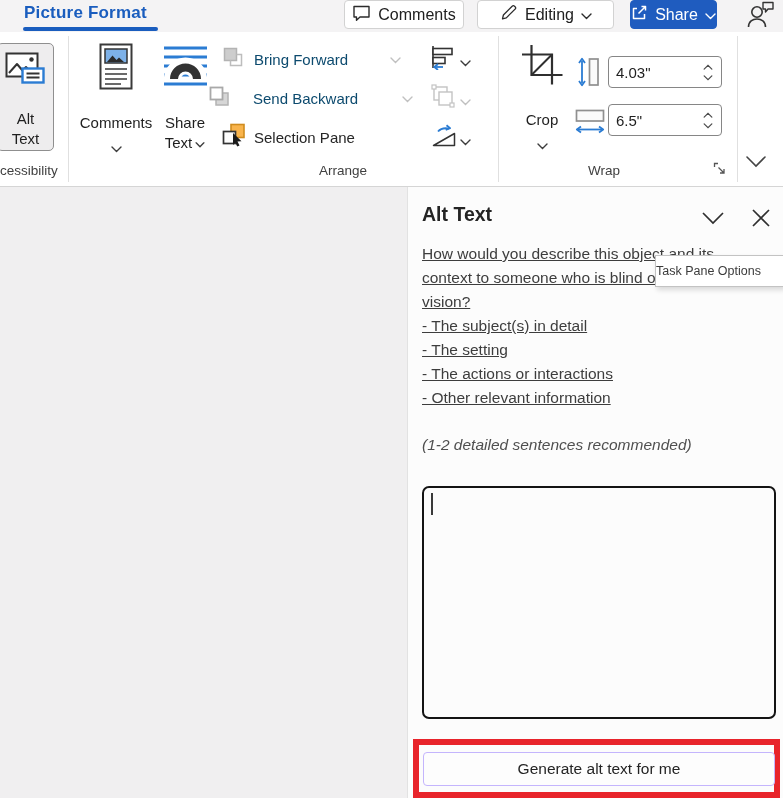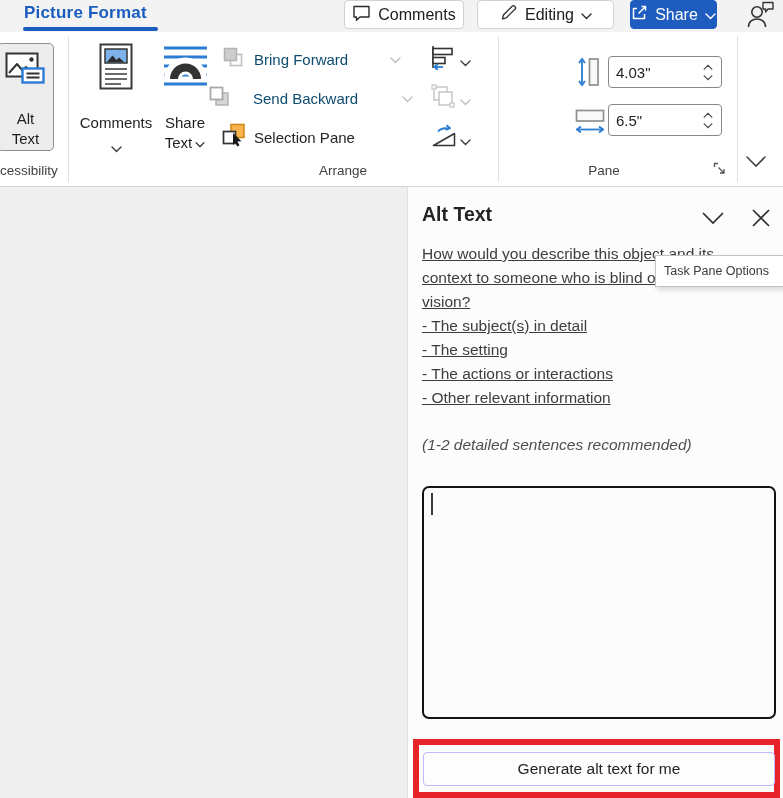--- a/index.html
+++ b/index.html
@@ -55,21 +55,21 @@
   [data-name="alt-text-pane"] { left:407px; top:187px; width:376px; height:611px; background:#fcfcfc; border-left:1px solid #e2e2e2; }
 
   [data-name="pane-title"] { left:422px; top:203px; font-size:19.5px; font-weight:700; color:#242424; }
   [data-name="pane-options-button"] { left:698px; top:206px; width:30px; height:24px; display:flex; align-items:center; justify-content:center; }
   [data-name="pane-close-button"] { left:747px; top:204px; width:28px; height:28px; display:flex; align-items:center; justify-content:center; }
 
   [data-name="pane-description"] { left:422px; top:242px; width:346px; font-size:15.5px; line-height:24px;
       color:#3d3d3d; white-space:pre-line;text-decoration:underline; }
   [data-name="tooltip-task-pane-options"] { left:655px; top:255px; width:129px; height:32px; background:#fff;
       border:1px solid #c3c3c3; box-shadow:2px 3px 5px rgba(0,0,0,.14); font-size:12.5px; color:#3b3b3b;
-      display:flex; align-items:center; padding-left:8px; z-index:5; }
+      display:flex; align-items:center; padding-left:0; z-index:5; }
   [data-name="pane-hint"] { left:422px; top:436px; font-size:15.5px; font-style:italic; color:#4f4f4f; }
 
   [data-name="alt-text-input"] { left:422px; top:486px; width:354px; height:233px; background:#fcfcfc;
       border:2px solid #141414; border-radius:7px; resize:none; outline:none; padding:7px 8px;
       font-family:"Liberation Sans",sans-serif; font-size:15px; }
   [data-name="text-caret"] { left:431px; top:493px; width:2px; height:22px; background:#3a3a3a; z-index:2; }
 
   [data-name="annotation-highlight"] { left:413px; top:739px; width:367px; height:59px; border:6px solid #e8242b; z-index:3; }
   [data-name="generate-alt-text-button"] { left:423px; top:752px; width:352px; height:34px; background:#fdfdfd;
       border:1px solid #c4b5fd; border-radius:4px; font-size:15.5px; color:#242424;
@@ -260,20 +260,35 @@
   <div class="abs" style="left:460px; top:100px; color:#3d3d3d;" data-name="rotate-dropdown-chevron">
     <svg width="11" height="7" viewBox="0 0 11 7">
         <path d="M1 1l4.5 4.5L10 1" fill="none" stroke="currentColor" stroke-width="1.4" stroke-linecap="round"></path>
       </svg>
   </div>
 
   <div class="abs" data-name="arrange-group-label">Arrange</div>
 
   <div class="abs rib-sep" style="left:498px;" data-name="group-separator"></div>
 
+  <div class="abs bigbtn" data-name="crop-button">
+    <span data-name="crop-icon">
+      <svg width="45" height="44" viewBox="0 0 45 44">
+        <path d="M11.5 2v30h31" fill="none" stroke="#2f2f2f" stroke-width="2.2"></path>
+        <path d="M2 11.5h30v30" fill="none" stroke="#2f2f2f" stroke-width="2.2"></path>
+        <path d="M11.5 32L32 11.5" stroke="#2f2f2f" stroke-width="2"></path>
+      </svg>
+    </span>
+    <span class="lbl" data-name="crop-label">Crop</span>
+    <span class="chev" data-name="chevron-down-icon">
+      <svg width="11" height="7" viewBox="0 0 11 7">
+          <path d="M1 1l4.5 4.5L10 1" fill="none" stroke="currentColor" stroke-width="1.4" stroke-linecap="round"></path>
+        </svg>
+    </span>
+  </div>
 
   <div class="abs" style="left:577px; top:23px;" data-name="shape-height-icon">
     <svg width="24" height="34" viewBox="0 0 24 34">
       <path d="M5 6v22" stroke="#2b7cd3" stroke-width="1.8"></path>
       <path d="M2 8l3-4.2L8 8M2 26l3 4.2L8 26" fill="none" stroke="#2b7cd3" stroke-width="1.8" stroke-linejoin="round"></path>
       <rect x="12.5" y="4" width="8.5" height="26" fill="#fafafa" stroke="#8f8f8f" stroke-width="1.7"></rect>
     </svg>
   </div>
   <div class="abs spinfield" style="top:24px;" data-name="shape-height-field">
     <input class="val" data-name="shape-height-input" value="4.03&quot;" style="">
@@ -307,21 +322,21 @@
           </svg>
         </span>
       <span data-name="spin-down-button">
           <svg width="10" height="6" viewBox="0 0 11 7">
             <path d="M1 1l4.5 4.5L10 1" fill="none" stroke="currentColor" stroke-width="1.4" stroke-linecap="round"></path>
           </svg>
         </span>
     </div>
   </div>
 
-  <div class="abs" data-name="size-group-label">Pane</div>
+  <div class="abs" data-name="size-group-label">Wrap</div>
   <div class="abs" style="left:712px; top:129px;" data-name="size-dialog-launcher">
     <svg width="15" height="15" viewBox="0 0 15 15" data-name="dialog-launcher-icon">
       <path d="M2.5 6V2.5H6M6.5 6.5l5.5 5.5M12 8v4H8" fill="none" stroke="#555" stroke-width="1.3"></path>
     </svg>
   </div>
 
   <div class="abs rib-sep" style="left:737px;" data-name="group-separator"></div>
 
   <div class="abs" style="left:745px; top:122px;" data-name="collapse-ribbon-button">
     <svg width="22" height="13" viewBox="0 0 22 13" data-name="chevron-down-icon">

